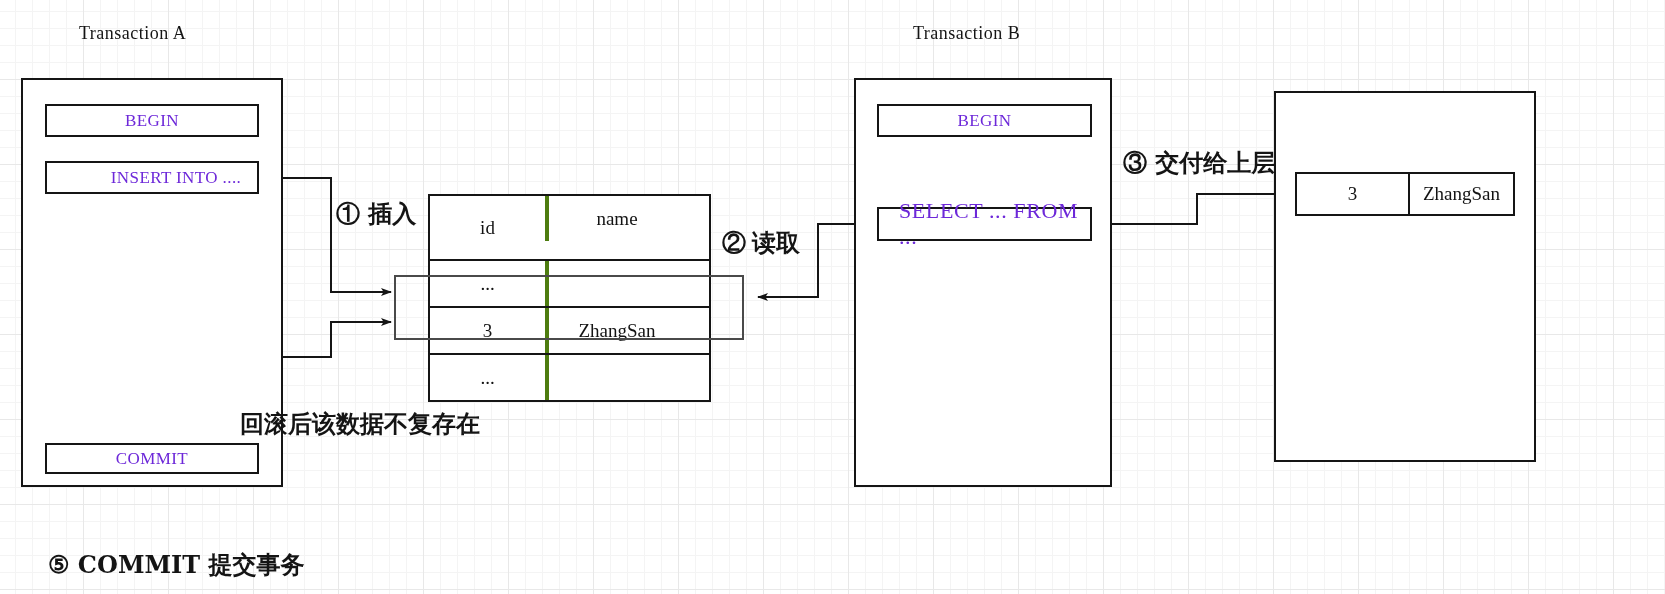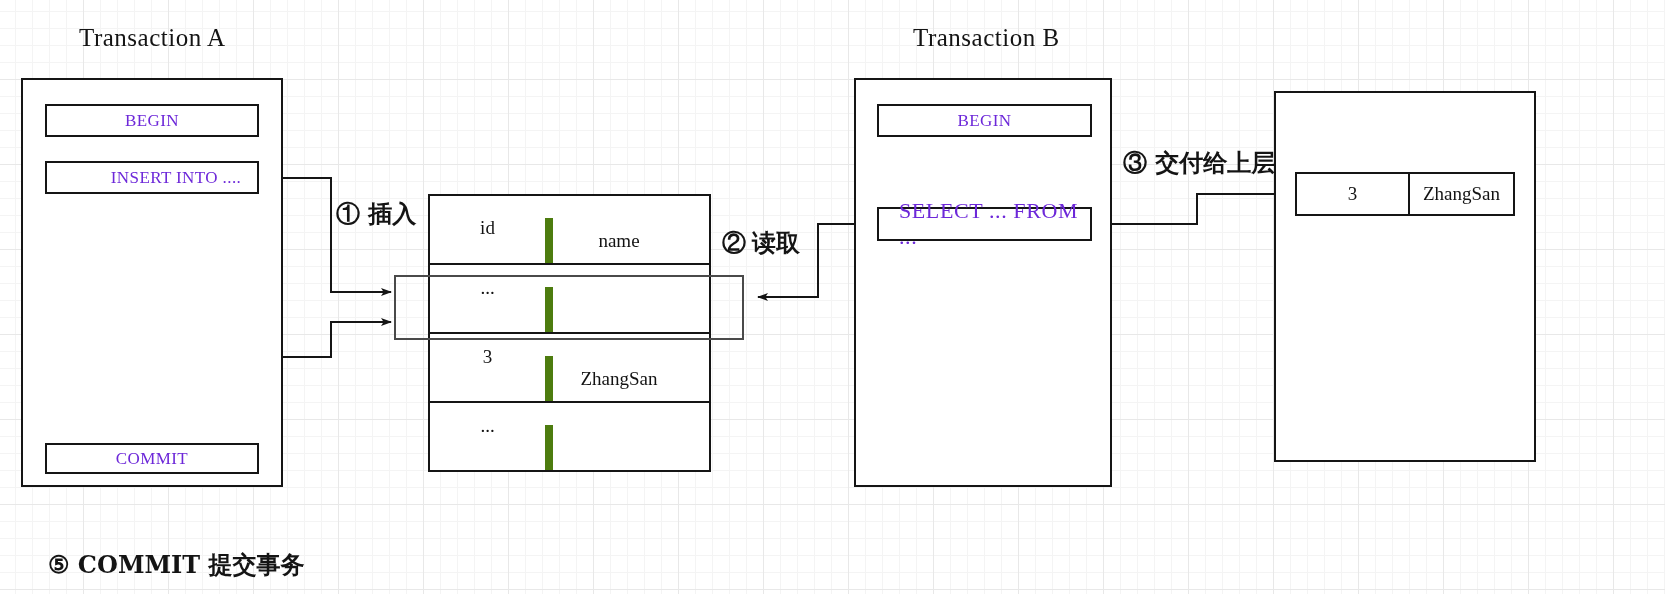--- a/index.html
+++ b/index.html
@@ -22,21 +22,21 @@
     overflow: hidden;
     font-family: "Liberation Serif", "DejaVu Serif", serif;
   }
   .lbl {
     position: absolute;
     color: #141414;
     white-space: nowrap;
     line-height: 1.25;
   }
   .title {
-    font-size: 25px;
+    font-size: 18px;
     letter-spacing: 0.5px;
   }
   .cn {
     font-family: "DejaVu Serif", "Liberation Serif", serif;
     font-weight: bold;
     font-size: 24px;
   }
   .cn-title {
     font-family: "DejaVu Serif", "Liberation Serif", serif;
     font-weight: bold;
@@ -77,21 +77,21 @@
   .tcell {
     box-sizing: border-box;
     display: flex;
     align-items: center;
     justify-content: center;
     font-size: 19px;
     color: #131313;
     overflow: hidden;
   }
   .tcell.c1 { width: 115px; }
-  .tcell.c2 { width: 140px; border-left: 8px solid #4d7c0f; margin-top: 22px; }
+  .tcell.c2 { width: 140px; border-left: 4px solid #4d7c0f; }
   .hl {
     position: absolute;
     border: 2px solid #4a4a4a;
     background: transparent;
     box-sizing: border-box;
     pointer-events: none;
   }
   .applbl {
     position: absolute;
     border: 2px solid #151515;
@@ -158,20 +158,21 @@
     <span>INSERT INTO ....</span>
   </div>
 
 
   <div class="stmt" style="left:45px; top:443px; width:214px; height:31px;">
     <span>COMMIT</span>
   </div>
 
   <div class="lbl cn" style="left:336px; top:199px;">① 插入</div>
 
+  <div class="lbl cn" style="left:240px; top:409px;">回滚后该数据不复存在</div>
 
   <div class="lbl cn" style="left:48px; top:508px;margin-top:42px;">⑤ COMMIT 提交事务</div>
 
   <div class="tbl" style="left:428px; top:194px; width:283px;">
     <div class="tbl-row">
       <div class="tcell c1" style="height:63px;">id</div>
       <div class="tcell c2" style="height:45px;">name</div>
     </div>
     <div class="tbl-row">
       <div class="tcell c1" style="height:45px;">...</div>

